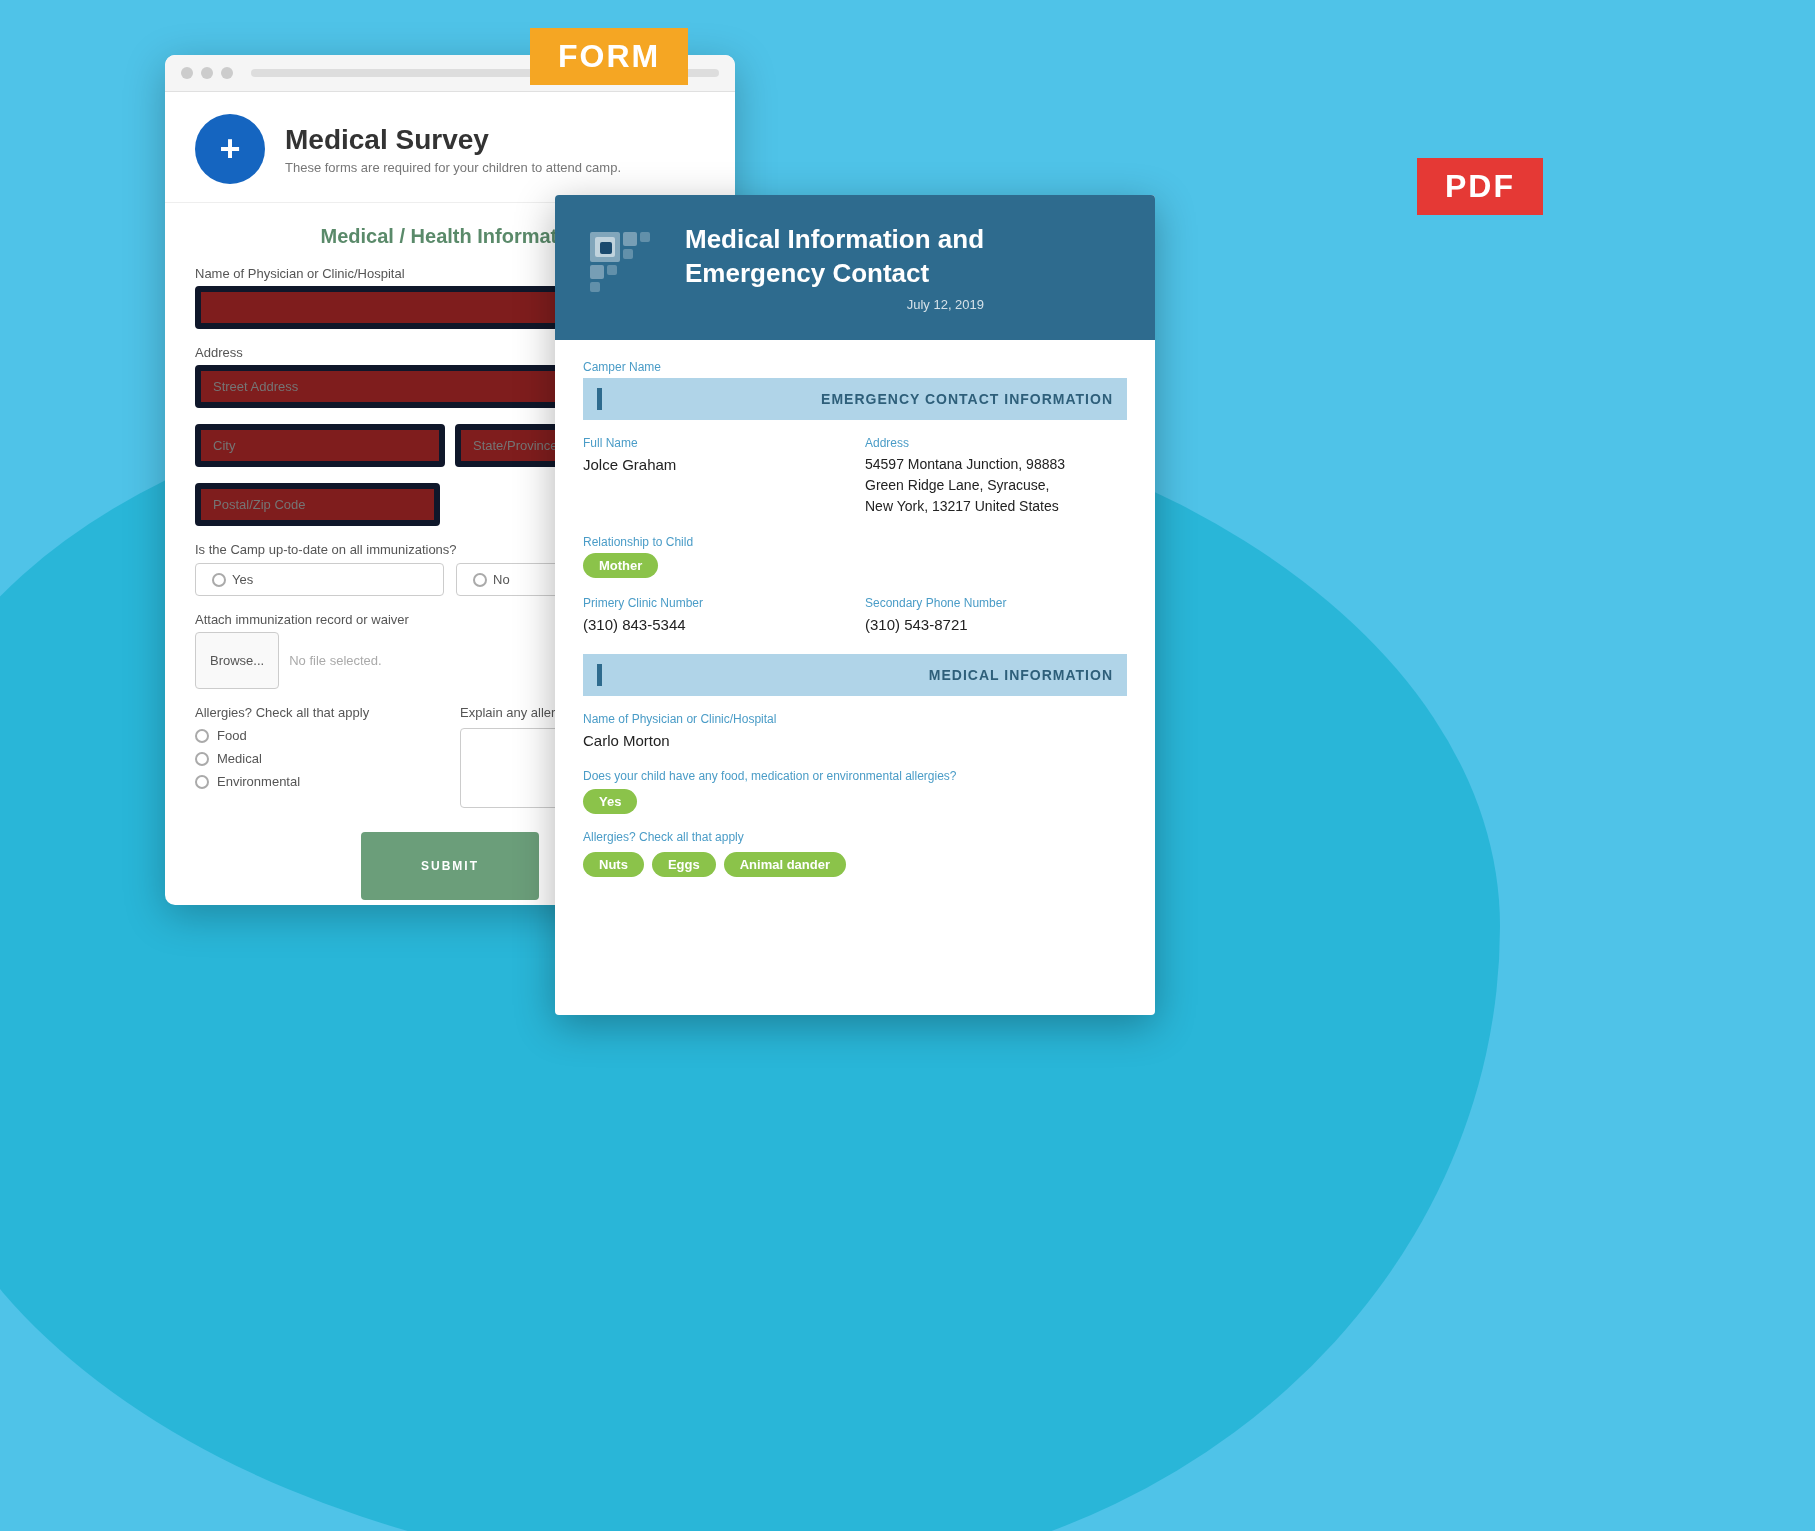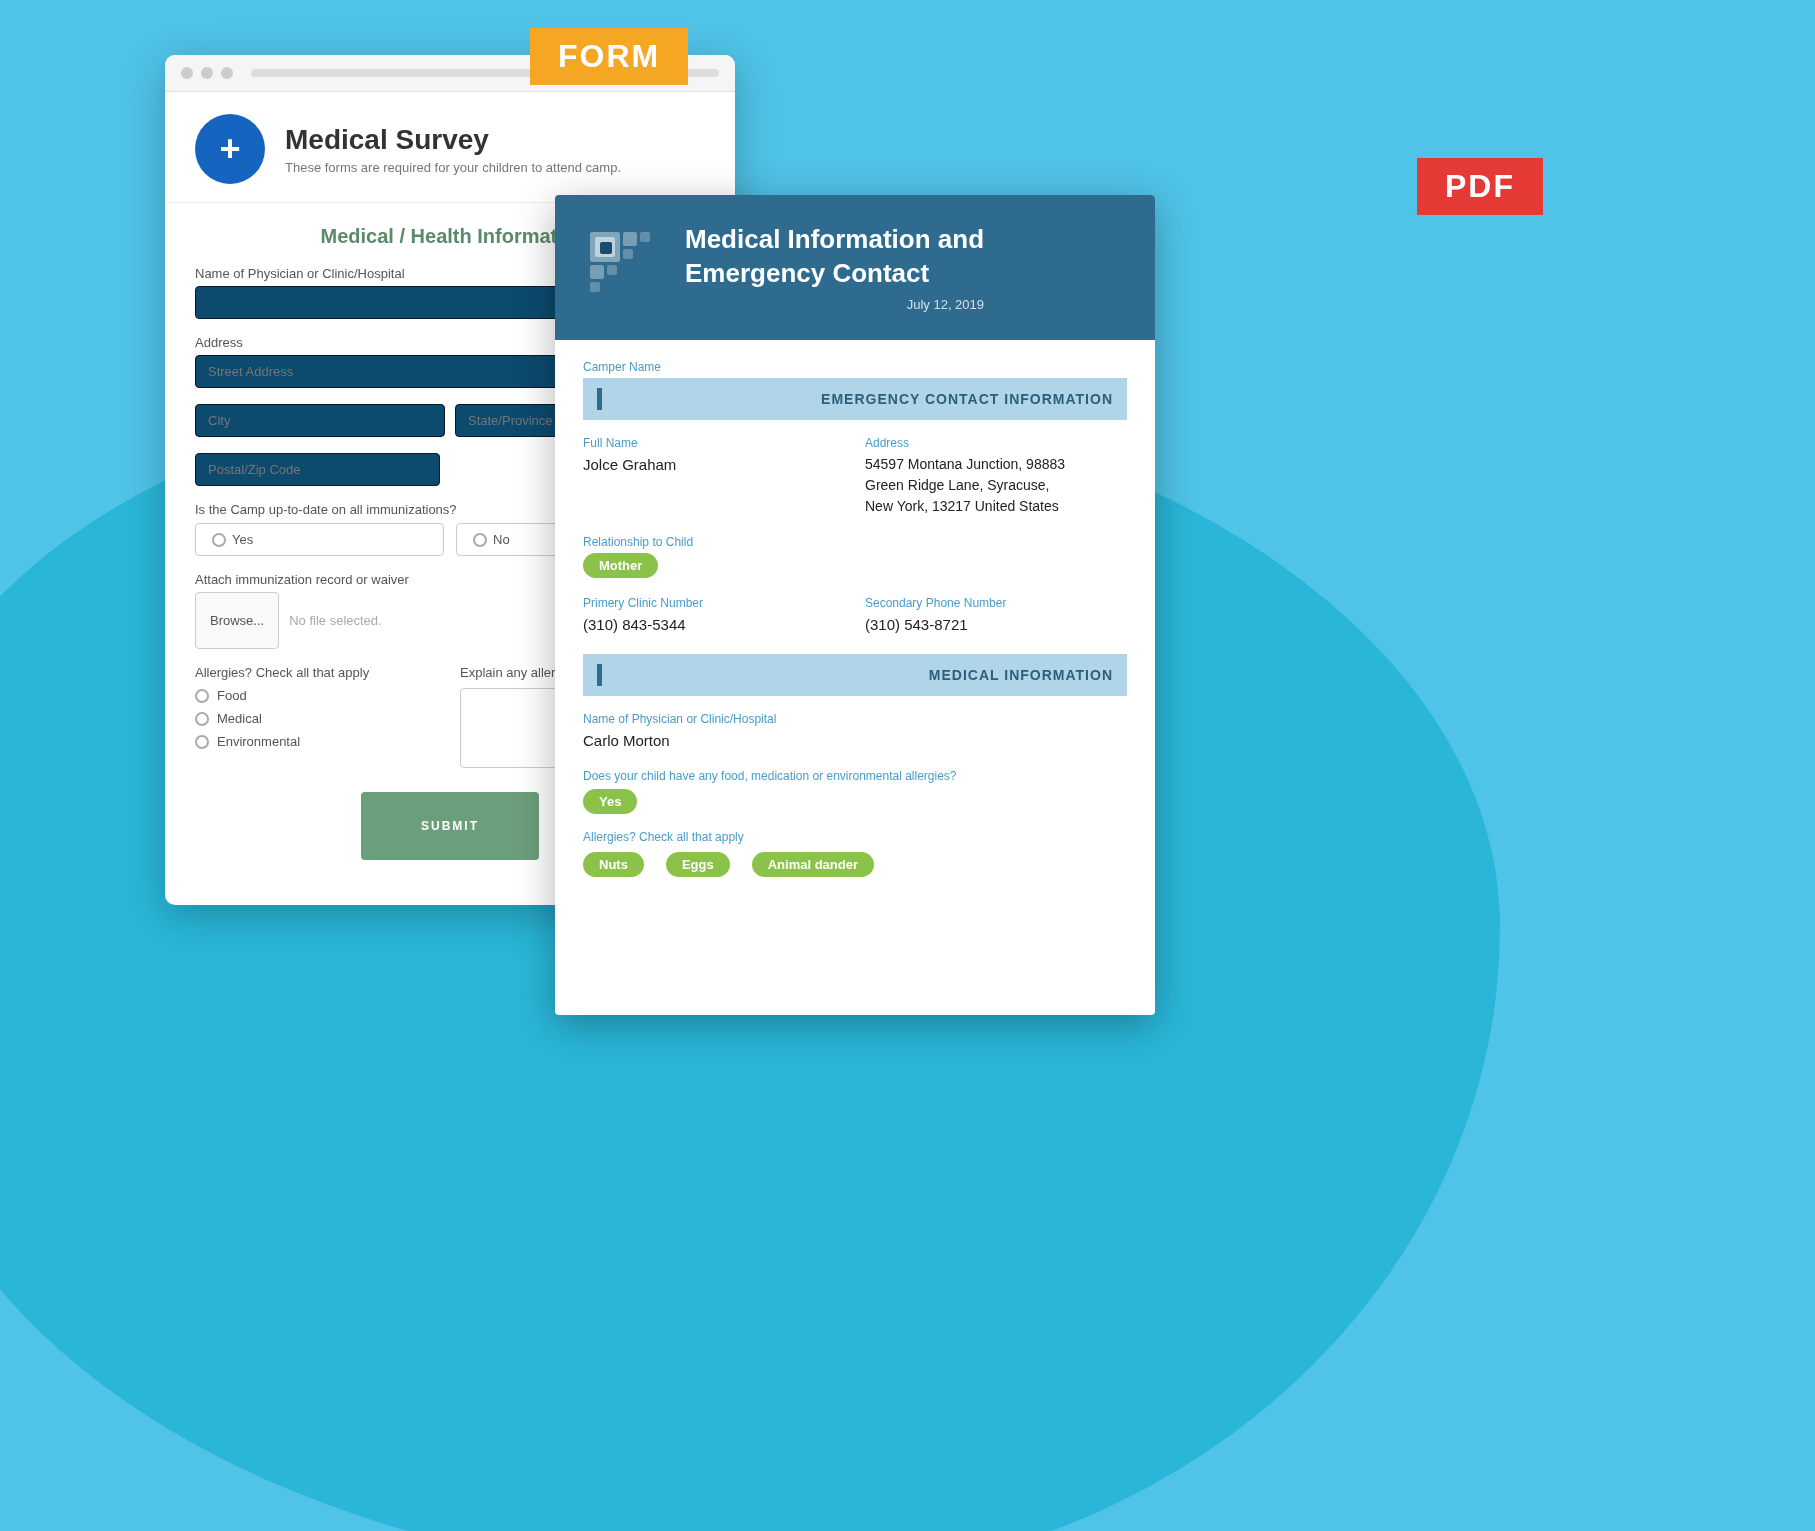--- a/index.html
+++ b/index.html
@@ -103,26 +103,26 @@
       margin-bottom: 16px;
     }
     .form-label {
       font-size: 13px;
       color: #555;
       margin-bottom: 5px;
       display: block;
     }
     .form-input {
       width: 100%;
-      border: 1px solid #0f172a;
+      border: 6px solid #0f172a;
       border-radius: 4px;
       padding: 8px 12px;
       font-size: 13px;
       color: #aaa;
-      background: #0c4a6e;
+      background: #7f1d1d;
     }
     .form-row {
       display: flex;
       gap: 10px;
     }
     .form-row .form-input {
       flex: 1;
     }
 
     .radio-group {
@@ -318,21 +318,21 @@
       padding: 5px 16px;
       border-radius: 20px;
       font-size: 13px;
       font-weight: 600;
       color: white;
     }
     .pill-green {
       background: #8bc34a;
     }
     .pill-tags {
-      display: flex; gap: 22px; flex-wrap: wrap;
+      display: flex; gap: 8px; flex-wrap: wrap;
     }
 
     
     .bg-blob {
       position: absolute;
       bottom: -50px;
       left: -100px;
       width: 1600px;
       height: 1200px;
       background: #29b6d8;

